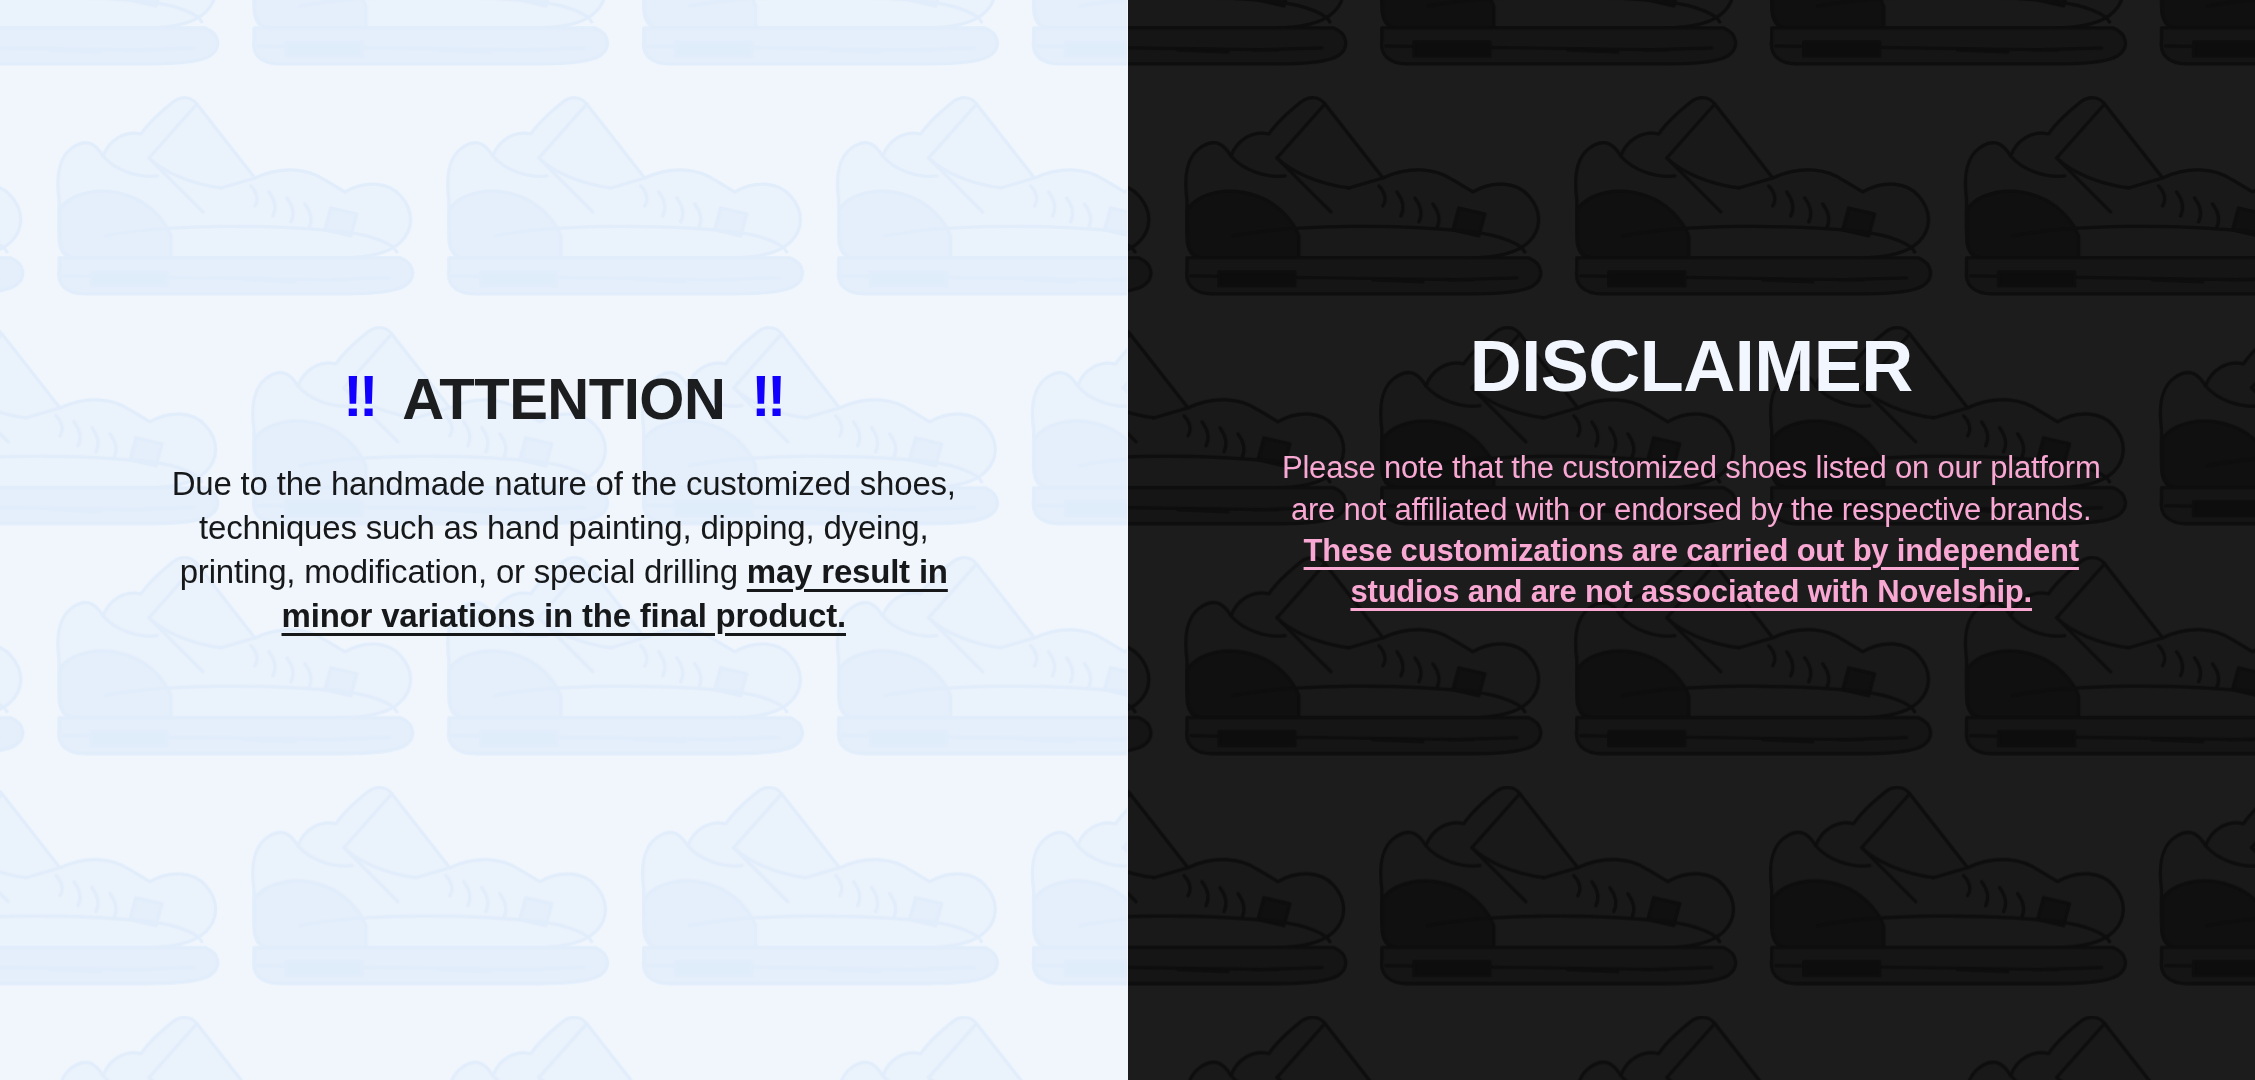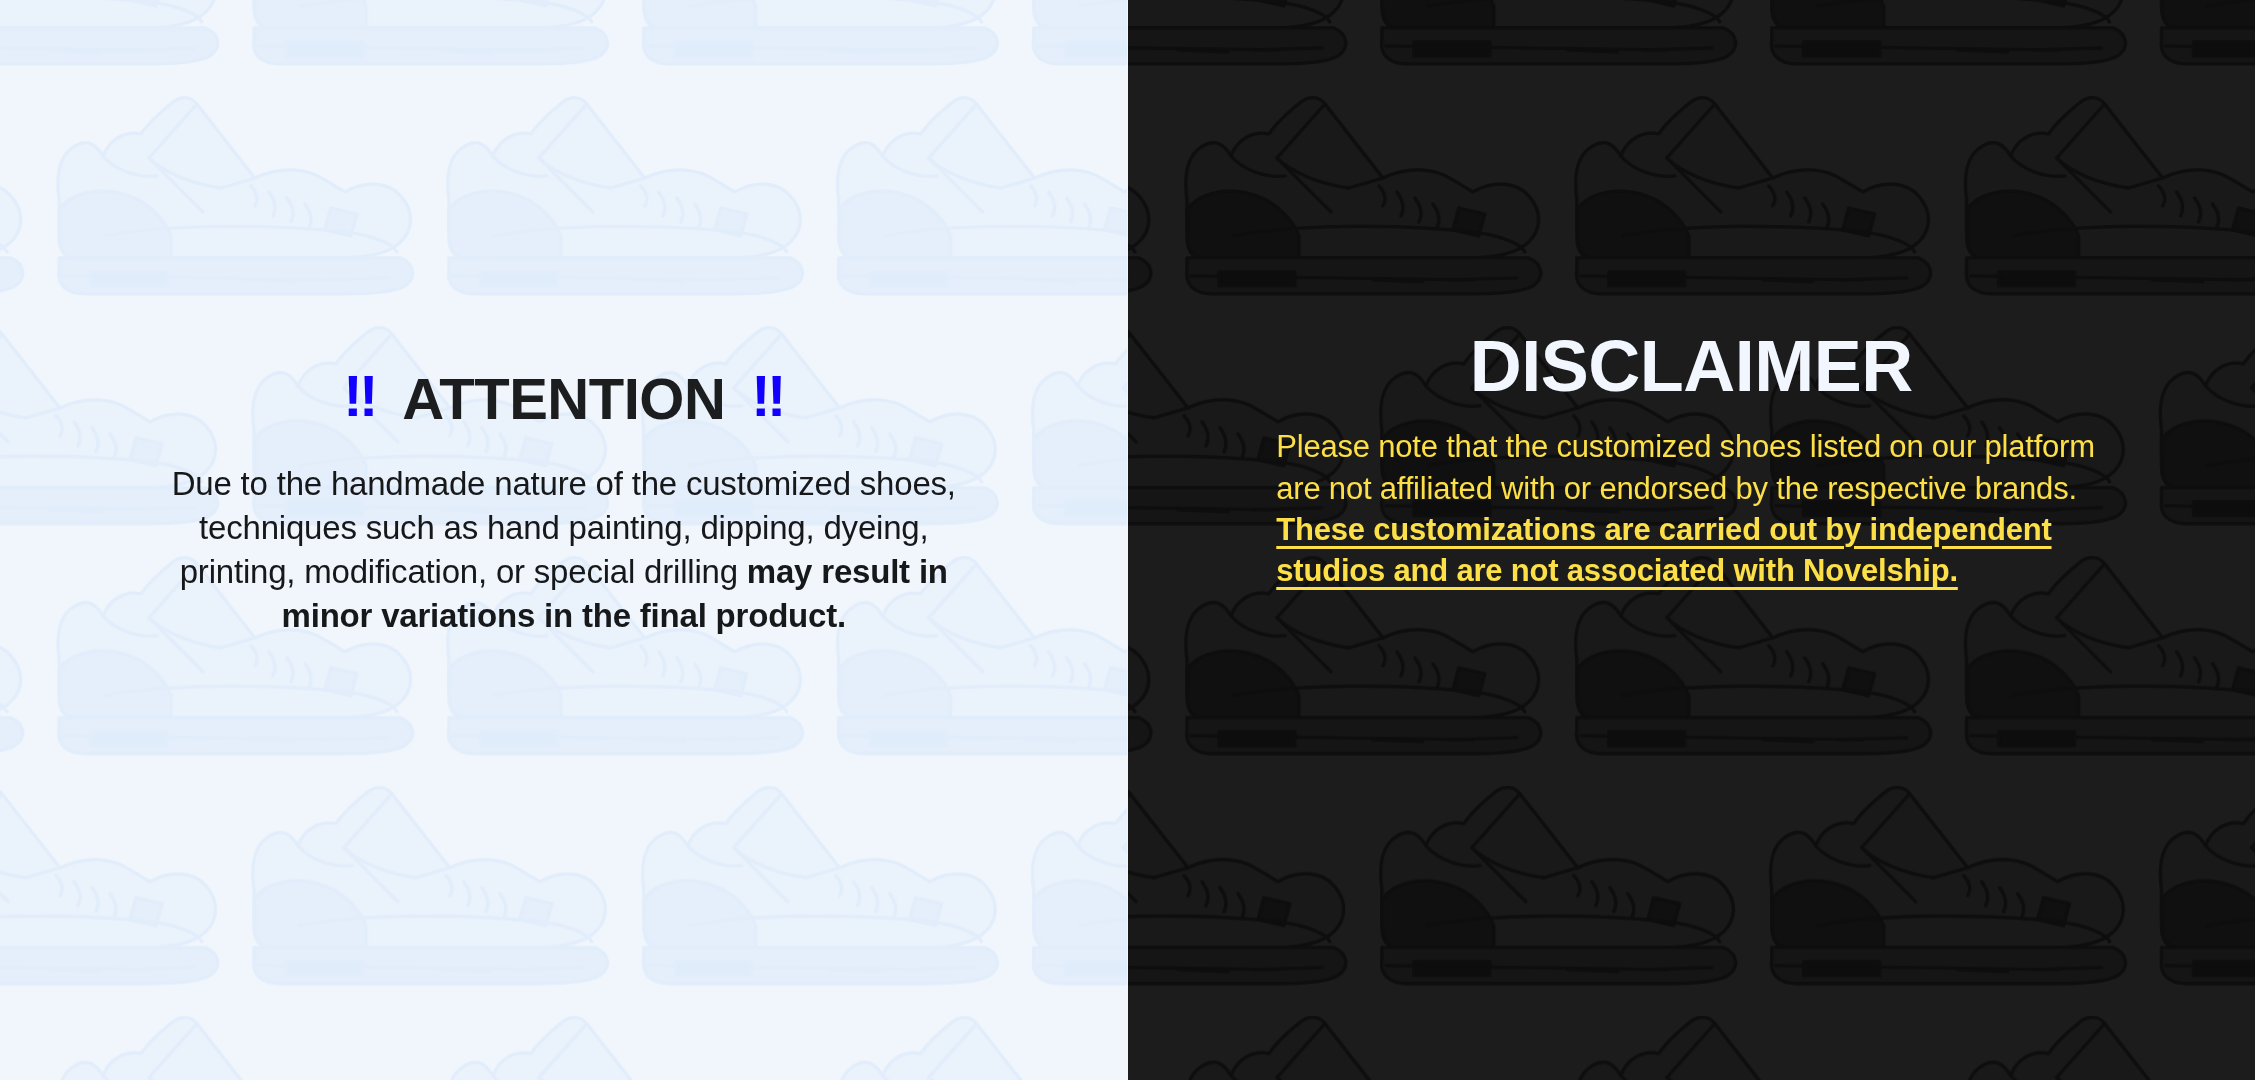--- a/index.html
+++ b/index.html
@@ -71,40 +71,41 @@
     margin-top:34px;
     width:790px;
     text-align:center;
     color:#16181A;
     font-size:33px;
     line-height:1.33;
     letter-spacing:-0.2px;
   }
   .body-left .emph {
     font-weight:700;
+    text-decoration:underline;
     text-underline-offset:6px;
     text-decoration-thickness:3px;
   }
 
   
   .panel-dark .content { padding-top:330px; }
   .headline-right {
     color:#F2F6FF;
     font-size:72px;
     font-weight:800;
     line-height:1.02;
     letter-spacing:-0.5px;
     text-align:center;
     width:860px;
   }
   .body-right {
-    margin-top:23px;
+    margin-top:44px;
     width:830px;
-    text-align:left;
-    color:#fde047;
+    text-align:center;
+    color:#f9a8d4;
     font-size:31px;
     line-height:1.33;
     letter-spacing:-0.2px;
   }
   .body-right .emph {
     font-weight:700;
     text-decoration:underline;
     text-underline-offset:6px;
     text-decoration-thickness:3px;
   }

